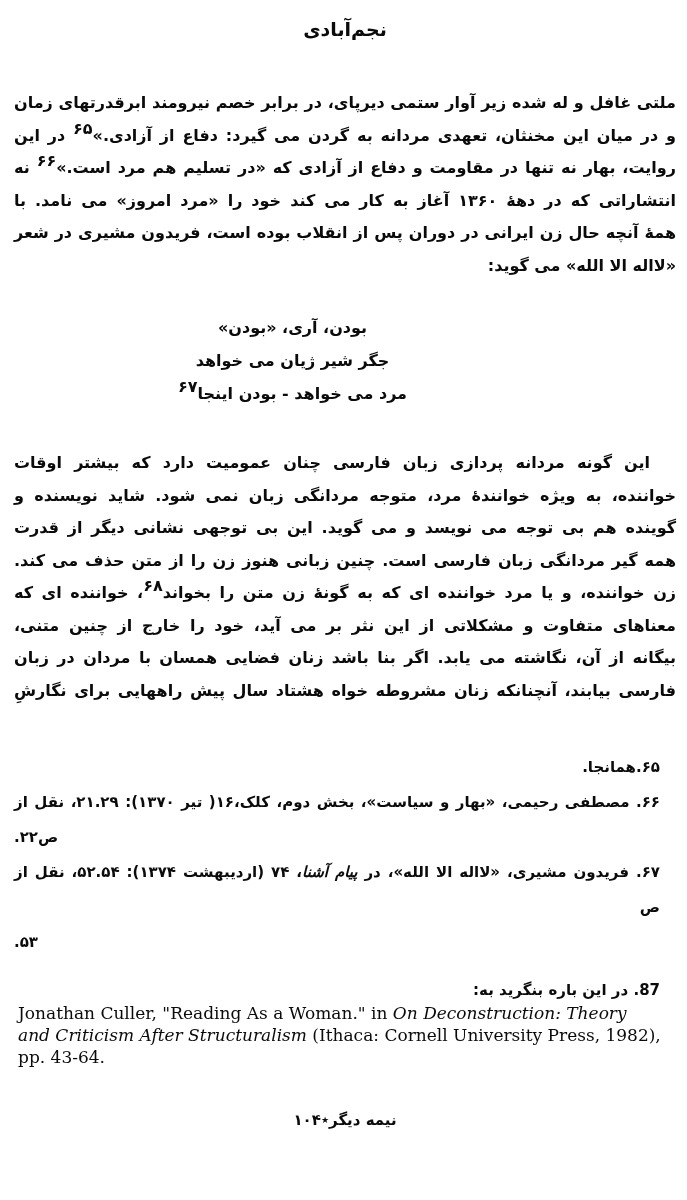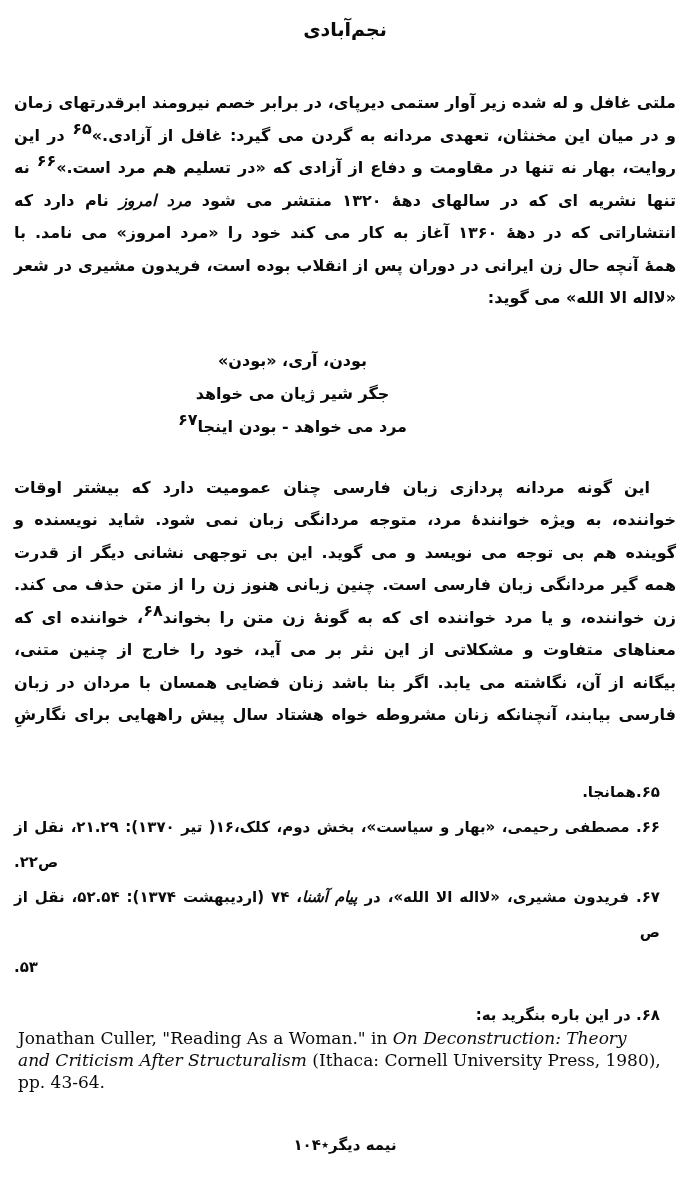--- a/index.html
+++ b/index.html
@@ -17,21 +17,21 @@
 
   .rtl { direction: rtl; unicode-bidi: embed; }
 
   .para { font-size: 16px; font-weight: bold; }
   .para .tline { line-height: 32.5px; white-space: normal; }
   .stretch { text-align: justify; text-align-last: justify; }
   .no-stretch { text-align: center; text-align-last: right; }
   .indent { text-indent: 26px; }
 
   .para1 { margin-top: 47px; }
-  .para2 { margin-top: 29px; }
+  .para2 { margin-top: 37px; }
 
   .poem { margin-top: 29px; margin-right: 105px; font-size: 16px; font-weight: bold; }
   .poem .tline { line-height: 33px; text-align: center; }
 
   .seg-sup { font-size: 16px; vertical-align: 7px; line-height: 0; }
   .seg-i { font-style: italic; }
 
   .footnotes { margin-top: 43px; padding-right: 16px; font-size: 15px; font-weight: bold; }
   .footnotes .fline { line-height: 35px; }
   .fn-right { text-align: right; text-align-last: right; }
@@ -53,23 +53,22 @@
 </style>
 </head>
 <body>
 
 <div class="page">
 
   <div class="header">نجم‌آبادی</div>
 
   <div class="para para1 rtl" dir="rtl">
     <div class="tline stretch"><span>ملتی غافل و له شده زیر آوار ستمی دیرپای، در برابر خصم نیرومند ابرقدرتهای زمان</span></div>
-    <div class="tline stretch"><span>و در میان این مخنثان، تعهدی مردانه به گردن می گیرد: غافل از آزادی.»</span><span class="seg-sup">۶۵</span><span> در این</span></div>
+    <div class="tline stretch"><span>و در میان این مخنثان، تعهدی مردانه به گردن می گیرد: دفاع از آزادی.»</span><span class="seg-sup">۶۵</span><span> در این</span></div>
     <div class="tline stretch"><span>روایت، بهار نه تنها در مقاومت و دفاع از آزادی که «در تسلیم هم مرد است.»</span><span class="seg-sup">۶۶</span><span> نه</span></div>
-    <div class="tline stretch"><span>تنها نشریه ای که در سالهای دهۀ ۱۳۲۰ منتشر می شود </span><span class="seg-i">مرد امروز</span><span> نام دارد که</span></div>
     <div class="tline stretch"><span>انتشاراتی که در دهۀ ۱۳۶۰ آغاز به کار می کند خود را «مرد امروز» می نامد. با</span></div>
     <div class="tline stretch"><span>همۀ آنچه حال زن ایرانی در دوران پس از انقلاب بوده است، فریدون مشیری در شعر</span></div>
     <div class="tline no-stretch"><span>«لااله الا الله» می گوید:</span></div>
   </div>
 
   <div class="poem rtl" dir="rtl">
     <div class="tline"><span>بودن، آری، «بودن»</span></div>
     <div class="tline"><span>جگر شیر ژیان می خواهد</span></div>
     <div class="tline"><span>مرد می خواهد - بودن اینجا</span><span class="seg-sup">۶۷</span></div>
   </div>
@@ -91,25 +90,25 @@
     </div>
     <div>
       <div class="fline fn-stretch"><span>۶۶. مصطفی رحیمی، «بهار و سیاست»، بخش دوم، کلک،۱۶( تیر ۱۳۷۰): ۲۱.۲۹، نقل از</span></div>
       <div class="fline fn-left"><span>ص۲۲.</span></div>
     </div>
     <div>
       <div class="fline fn-stretch"><span>۶۷. فریدون مشیری، «لااله الا الله»، در </span><span class="seg-i">پیام آشنا</span><span>، ۷۴ (اردیبهشت ۱۳۷۴): ۵۲.۵۴، نقل از ص</span></div>
       <div class="fline fn-left"><span>۵۳.</span></div>
     </div>
     <div class="fn-gap">
-      <div class="fline fn-right"><span>۶۸. در این باره بنگرید به:</span></div>
+      <div class="fline fn-right"><span>87. در این باره بنگرید به:</span></div>
     </div>
   </div>
 
   <div class="citation" dir="ltr">
     <div class="cline"><span>Jonathan Culler, "Reading As a Woman." in </span><span class="seg-i">On Deconstruction: Theory</span></div>
-    <div class="cline"><span class="seg-i">and Criticism After Structuralism</span><span> (Ithaca: Cornell University Press, 1980),</span></div>
+    <div class="cline"><span class="seg-i">and Criticism After Structuralism</span><span> (Ithaca: Cornell University Press, 1982),</span></div>
     <div class="cline"><span>pp. 43-64.</span></div>
   </div>
 
   <div class="footer rtl" dir="rtl">نیمه دیگر٭۱۰۴</div>
 
 </div>
 
 </body></html>

